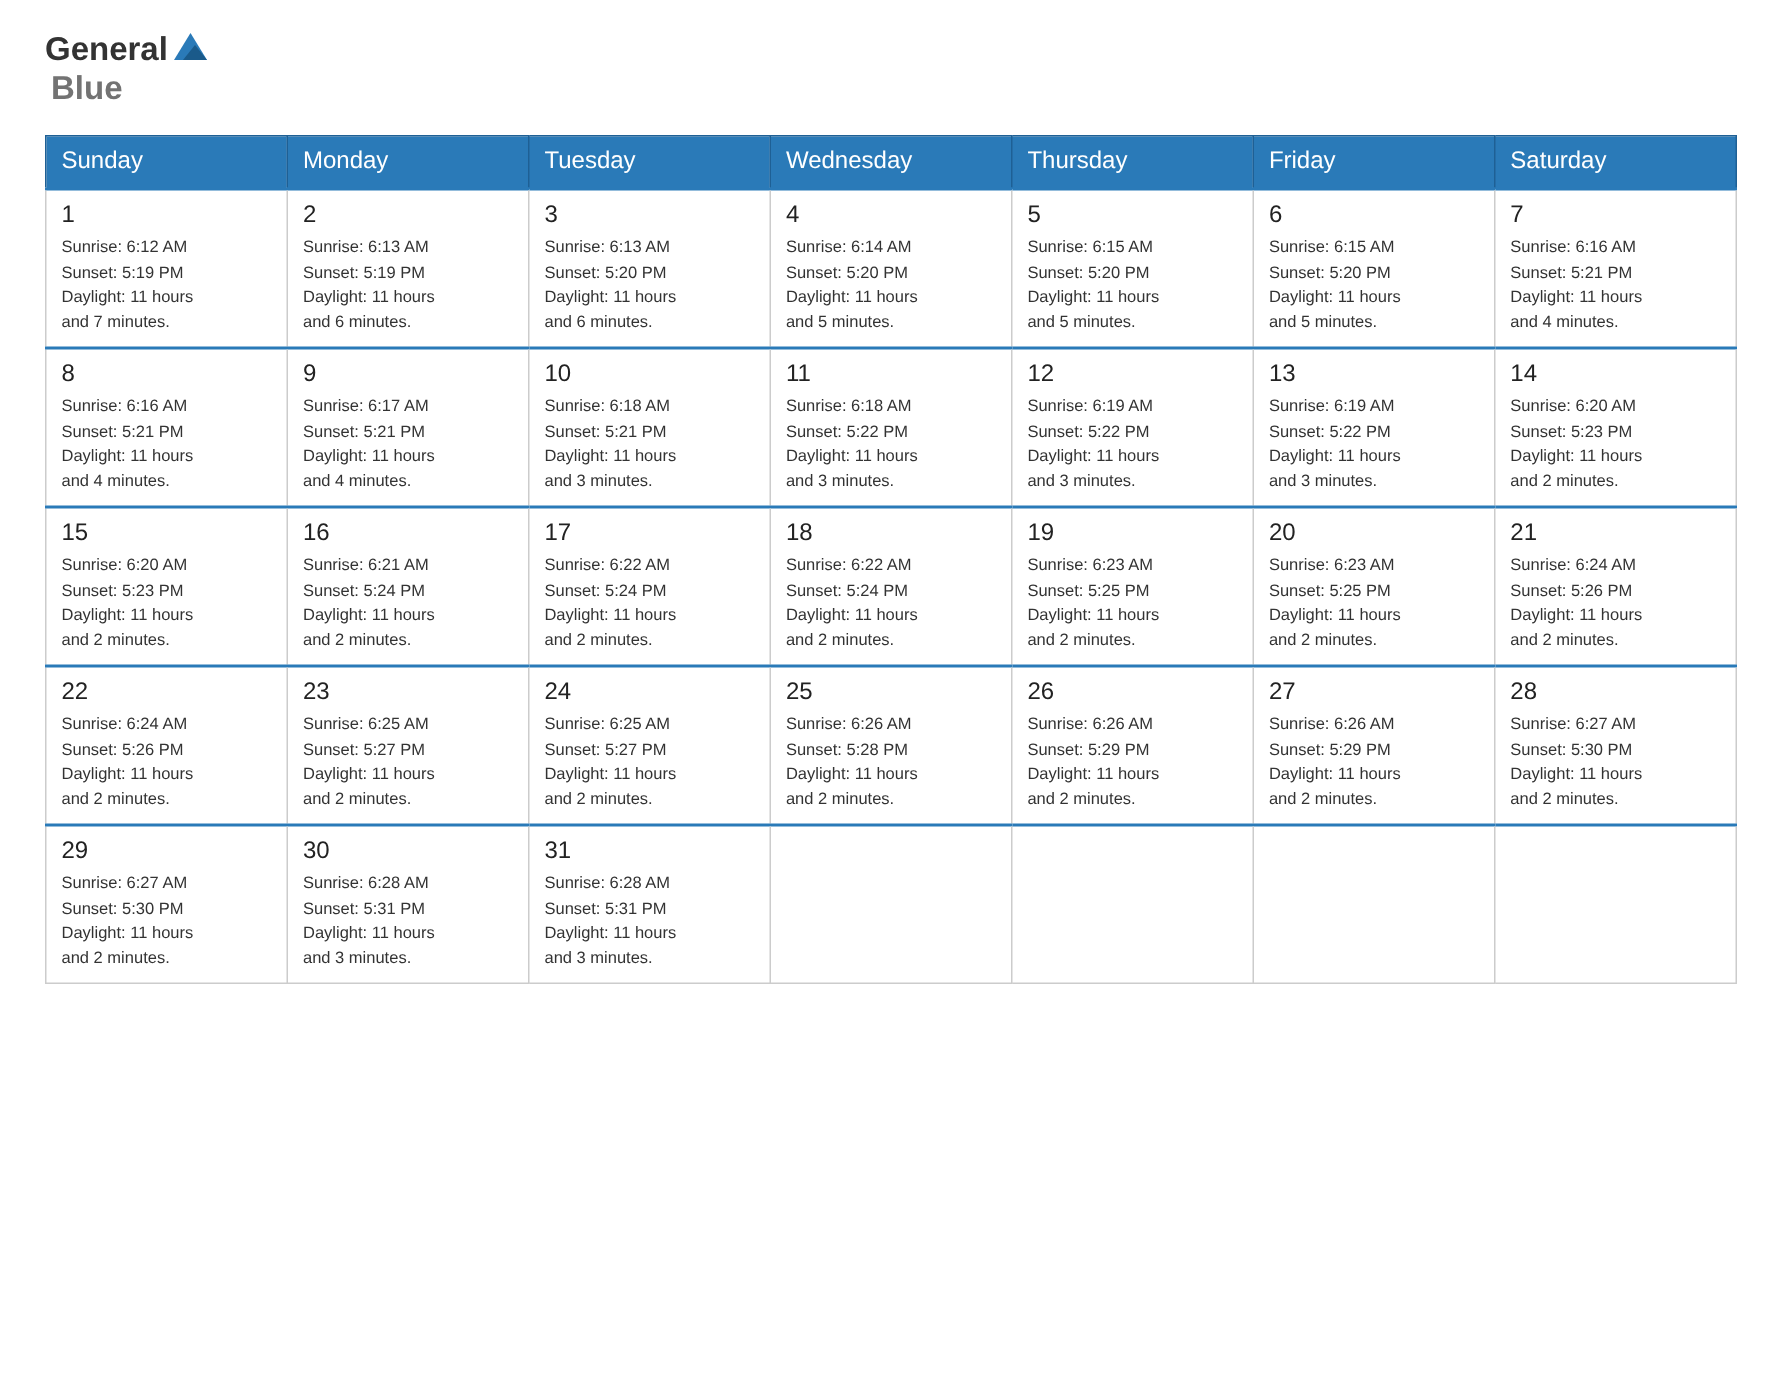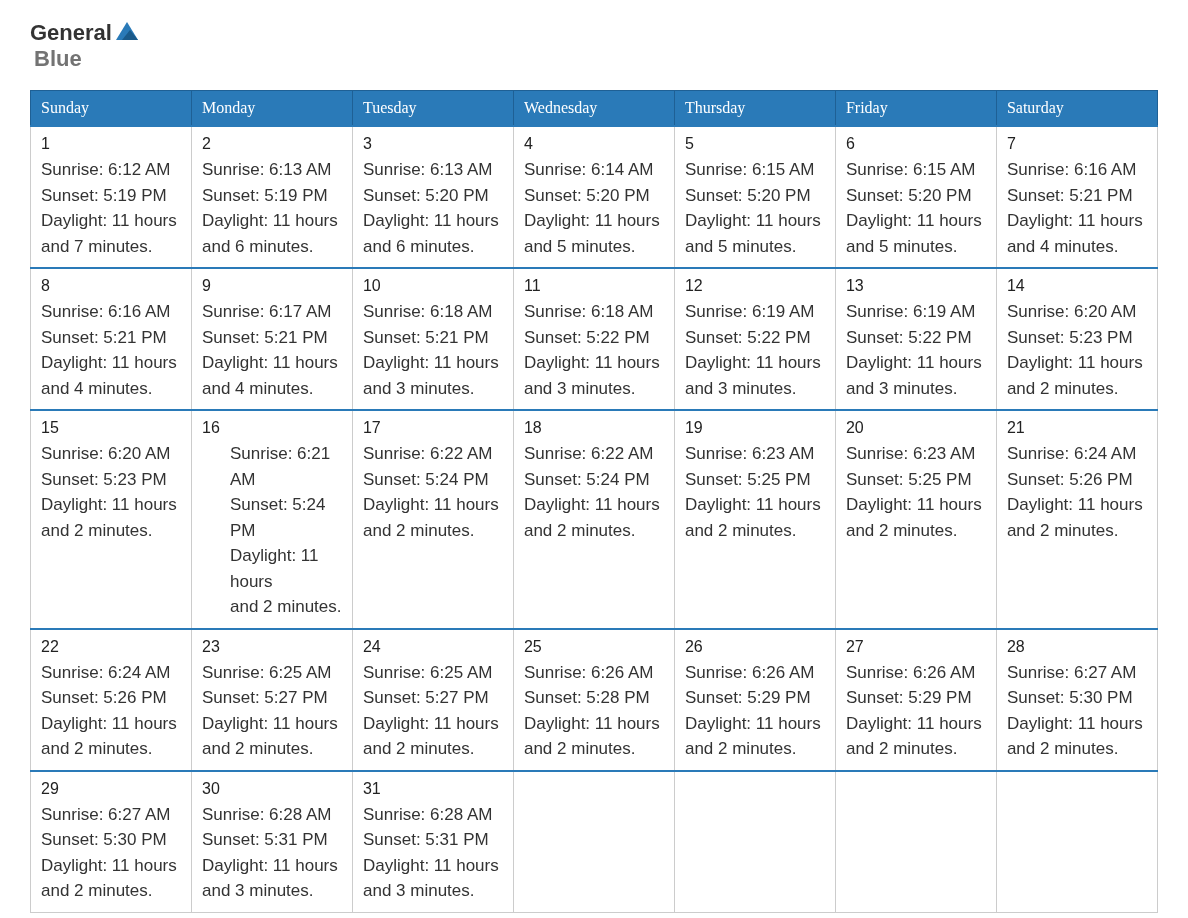--- a/index.html
+++ b/index.html
@@ -37,36 +37,35 @@
       border: 1px solid #aaa;
     }
     .calendar-table th {
       background-color: #2a7ab8;
       color: #fff;
       font-size: 16px;
       font-weight: normal;
       text-align: left;
       padding: 8px 10px;
       border: 1px solid #1e6095;
-      font-family: Liberation Serif, serif;
     }
     .calendar-table td {
       vertical-align: top;
       padding: 8px 10px;
       border: 1px solid #ccc;
       width: 14.285%;
       min-height: 90px;
     }
     .day-number {
       font-size: 16px;
       color: #222;
       margin-bottom: 4px;
     }
     .day-info {
-      font-size: 17px;
+      font-size: 11px;
       color: #333;
       line-height: 1.5;
     }
     .week-row td {
       border-top: 2px solid #2a7ab8;
     }
     .empty-cell {
       background: #fff;
     }
     .logo-wrapper {
@@ -217,21 +216,21 @@
       <tr class="week-row">
         <td>
           <div class="day-number">15</div>
           <div class="day-info" style="white-space: pre-line;">Sunrise: 6:20 AM
 Sunset: 5:23 PM
 Daylight: 11 hours
 and 2 minutes.</div>
         </td>
         <td>
           <div class="day-number">16</div>
-          <div class="day-info" style="white-space: pre-line; margin-left: 28px;">Sunrise: 6:21 AM
+          <div class="day-info" style="white-space: pre-line;">Sunrise: 6:21 AM
 Sunset: 5:24 PM
 Daylight: 11 hours
 and 2 minutes.</div>
         </td>
         <td>
           <div class="day-number">17</div>
           <div class="day-info" style="white-space: pre-line;">Sunrise: 6:22 AM
 Sunset: 5:24 PM
 Daylight: 11 hours
 and 2 minutes.</div>

